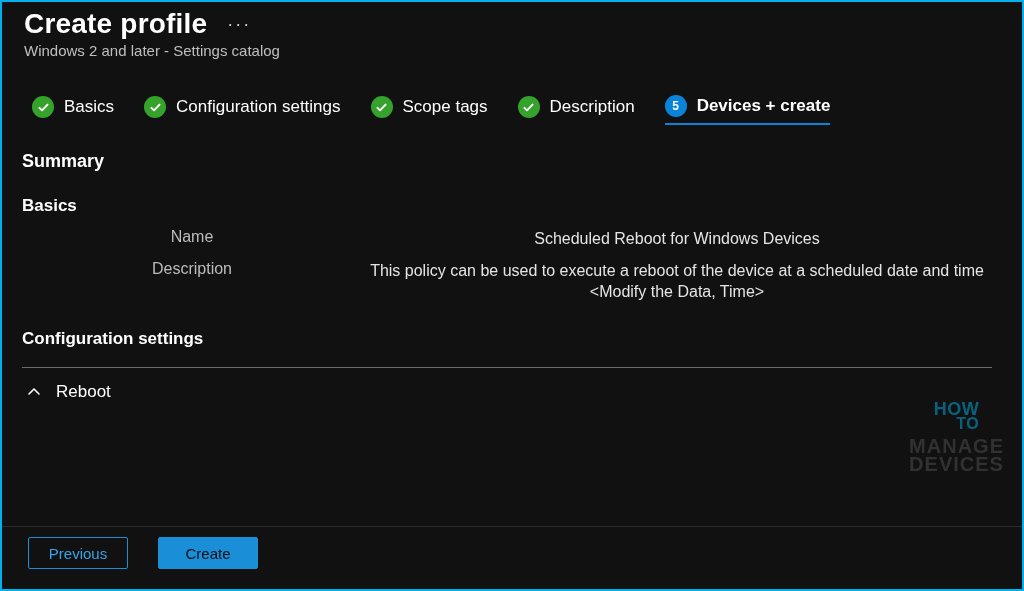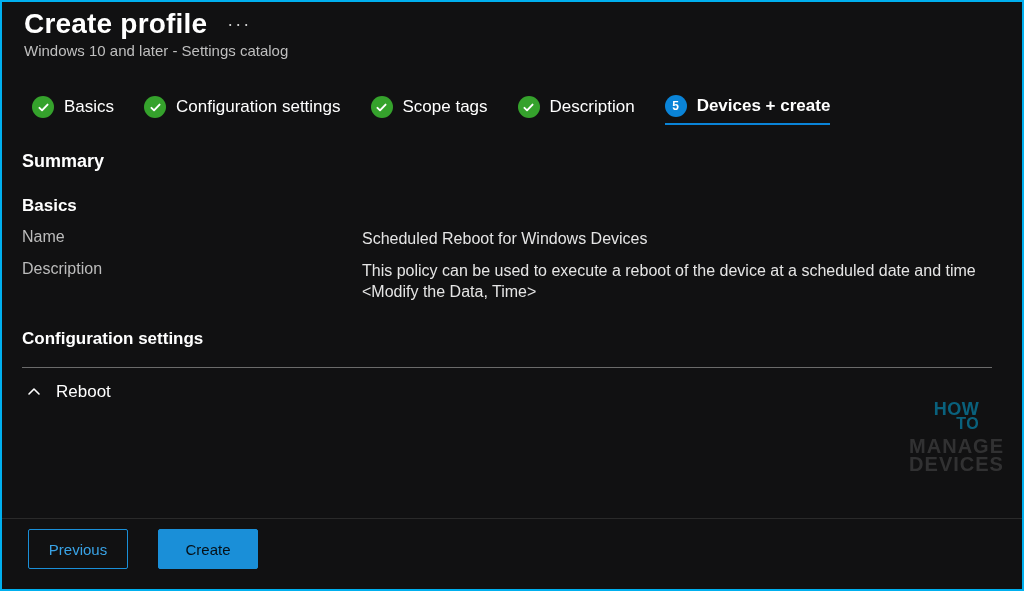--- a/index.html
+++ b/index.html
@@ -28,41 +28,41 @@
   .badge.done svg { width: 13px; height: 13px; }
   .badge.current { background: #0a84d8; color: #fff; font-size: 12px; }
   .step .label { font-size: 17px; font-weight: 500; color: #ffffff; }
   .step.active { border-bottom: 2px solid #0a84d8; }
   .step.active .label { font-weight: 600; }
 
   .body { padding: 12px 30px 0 20px; }
   .h2 { font-size: 18px; font-weight: 600; margin: 4px 0 24px 0; }
   .h3 { font-size: 17px; font-weight: 600; margin: 8px 0 12px 0; }
 
-  .kv { display: flex; margin-bottom: 10px; }
+  .kv { display: flex; margin-bottom: 10px; text-align: center; }
   .kv .k { width: 340px; color: #bcbcbc; font-size: 16px; }
   .kv .v { flex: 1; color: #e5e5e5; font-size: 16px; line-height: 1.35; }
 
   .hr { border: none; border-top: 1px solid #6b6b6b; margin: 18px 0 0 0; }
 
   .accordion {
     display: flex; align-items: center; gap: 14px;
     padding: 14px 4px; font-size: 17px; font-weight: 500; cursor: pointer;
   }
   .accordion .chev { width: 16px; height: 16px; }
 
   .footer {
     position: absolute; left: 0; right: 0; bottom: 0;
     padding: 10px 26px 20px 26px;
     display: flex; gap: 30px;
     border-top: 1px solid #2a2a2a;
     background: #111112;
   }
   .btn {
-    min-width: 100px; height: 40px; font-size: 15px;
+    min-width: 100px; height: 32px; font-size: 15px;
     display: inline-flex; align-items: center; justify-content: center;
     cursor: pointer; border-radius: 2px;
     padding: 0 18px;
   }
   .btn.outline { border: 1px solid #1a8fd8; color: #39a3e6; background: transparent; }
   .btn.primary { background: #1a8fd8; color: #061017; border: 1px solid #1a8fd8; font-weight: 500; }
 
   .watermark {
     position: absolute; right: 18px; top: 400px;
     display: flex; align-items: center; gap: 6px;
@@ -75,21 +75,21 @@
   .watermark .md { color: #595959; font-weight: 800; font-size: 20px; line-height: 0.9; letter-spacing: 1px; }
 </style>
 </head>
 <body>
 
 <div class="header">
   <div class="title-row">
     <div class="title">Create profile</div>
     <div class="more">···</div>
   </div>
-  <div class="subtitle">Windows 10 and later - Settings catalog</div>
+  <div class="subtitle">Windows 2 and later - Settings catalog</div>
 </div>
 
 <div class="stepper">
   <div class="step">
     <span class="badge done">
       <svg viewBox="0 0 16 16">
           <path d="M3 8.5 L6.2 11.5 L13 4.5" stroke="#fff" stroke-width="2.4" fill="none" stroke-linecap="round" stroke-linejoin="round"></path>
         </svg>
     </span>
     <span class="label">Basics</span>

